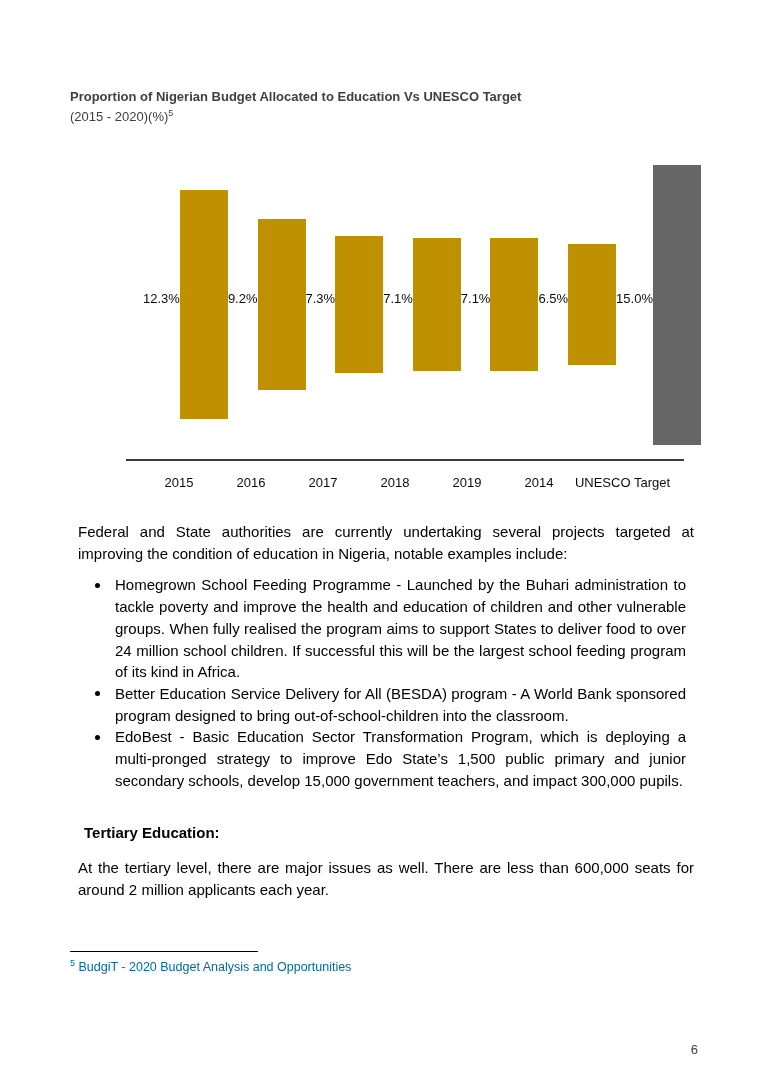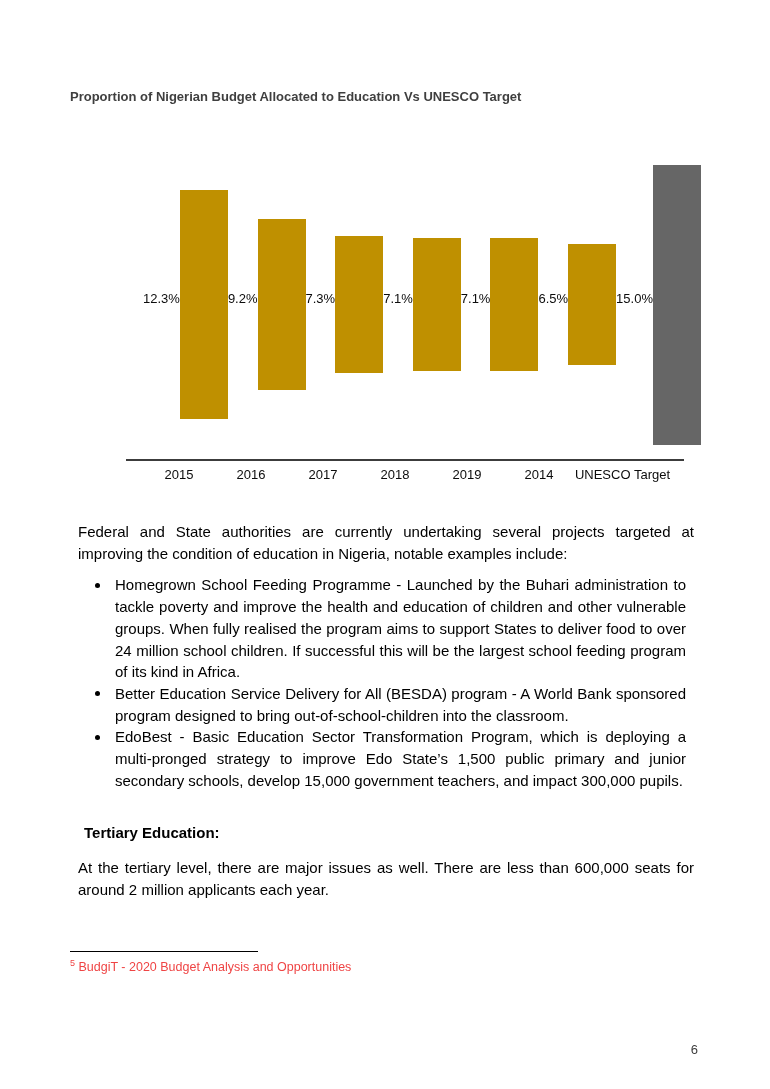--- a/index.html
+++ b/index.html
@@ -15,47 +15,48 @@
   .chart{position:absolute;left:126px;top:150px;width:558px;}
   .bars{
     display:flex;align-items:flex-end;height:311px;
     border-bottom:2px solid #3c3c3c;box-sizing:border-box;
     padding:0 14px 0 17px;
   }
   .col{flex:1;display:flex;justify-content:flex-end;align-items:center;height:100%;}
   .bar-label{font-size:13px;color:#0c0c0c;margin-bottom:12px;white-space:nowrap;}
   .bar{width:48px;}
   .ticks{display:flex;padding:0 14px 0 17px;}
-  .tick{flex:1;text-align:center;font-size:13px;color:#0c0c0c;padding-top:6px;white-space:nowrap;}
+  .tick{flex:1;text-align:center;font-size:13px;color:#0c0c0c;padding-top:14px;white-space:nowrap;}
   
   .content{
     position:absolute;left:70px;top:513px;width:632px;
     font-size:15px;line-height:21.7px;color:#000;text-align:justify;
   }
   .para{margin:8px;}
   .bullets{margin:10px 16px 0 0;padding:0;list-style:none;}
   .bullets li{position:relative;padding-left:45px;}
   .bullets li::before{
     content:"";position:absolute;left:25px;top:8.5px;width:5px;height:5px;border-radius:50%;background:#000;
   }
   .subhead{margin:31px 0 13px 14px;font-size:15px;font-weight:bold;text-align:left;color:#000;}
   
-  .footnote{position:absolute;left:70px;top:951px;font-size:12.5px;color:#ef4444;}
+  .footnote{position:absolute;left:70px;top:951px;font-size:12.5px;color:#0369a1;}
   .fn-rule{width:188px;border-top:1.5px solid #000;margin-bottom:6px;}
   .fn-text sup{font-size:9px;}
   
   .page-num{position:absolute;right:72px;top:1042px;font-size:13px;color:#3d3d3d;}
 </style>
 </head>
 <body>
 
 <div class="page">
 
   <div class="doc-title">
     <div class="t1">Proportion of Nigerian Budget Allocated to Education Vs UNESCO Target</div>
+    <div class="t2"><span>(2015 - 2020)(%)</span><sup>5</sup></div>
   </div>
 
   <div class="chart">
     <div class="bars" id="chart-bars">
         <div class="col">
           <div class="bar-label">12.3%</div>
           <div class="bar" style="height: 229.6px; background: rgb(191, 144, 0);"></div>
         </div>
         <div class="col">
           <div class="bar-label">9.2%</div>

